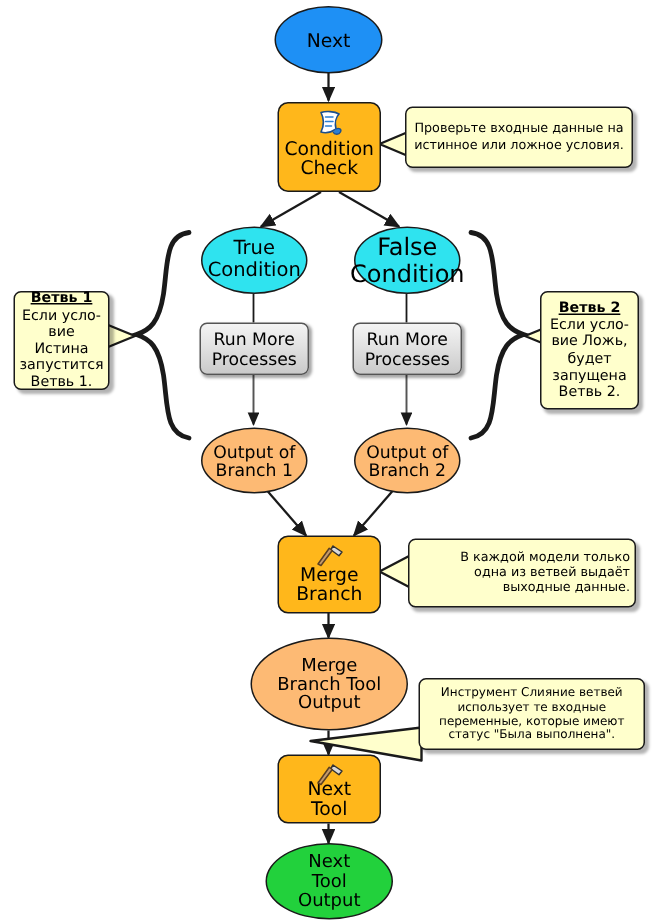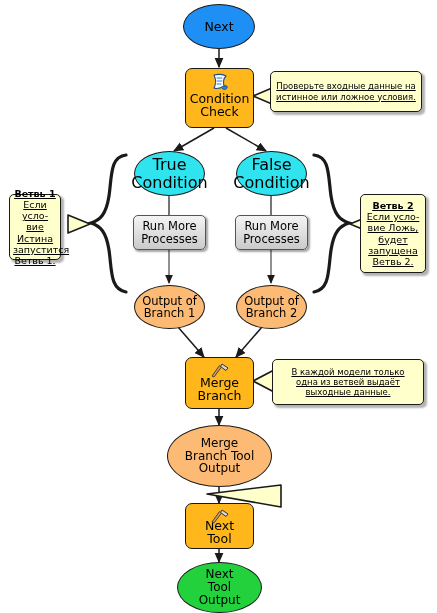--- a/index.html
+++ b/index.html
@@ -77,21 +77,20 @@
     box-shadow: 2.5px 2.5px 2px rgba(0,0,0,0.30);
     color: #000000;
     text-align: center;
     line-height: 1.18;
     white-space: pre-line;
     padding: 18px 3px;
     display: flex;
     flex-direction: column;
     justify-content: center;
     z-index: 5;
-    text-decoration: underline;
   }
   .note-title {
     font-weight: bold;
     text-decoration: underline;
     display: block;
   }
   .note-body { display: block; }
 </style>
 </head>
 <body>
@@ -153,21 +152,21 @@
   <div class="node rect rect-orange" style="left:185px; top:68px; width:69px; height:60px; font-size:12.5px; padding-top:14px;">
     <svg class="tool-icon" viewBox="0 0 22 18">
       <path d="M5 2 C8 1, 14 1, 17 3 C15 5, 14 9, 15 13 C12 15, 8 16, 5 15 C7 11, 7 6, 5 2 Z" fill="#ffffff" stroke="#1b4f8c" stroke-width="1.1" stroke-linejoin="round"></path>
       <path d="M8 5 L13 5 M8 8 L13 8 M8 11 L12 11" stroke="#2a7fd4" stroke-width="1" stroke-linecap="round"></path>
       <path d="M15 13 C17 12, 19 13, 18 15 C17 17, 14 17, 13 15" fill="#2a7fd4" stroke="#1b4f8c" stroke-width="0.9"></path>
     </svg>
     <span class="node-label">Condition
 Check</span>
   </div>
 
-  <div class="node oval oval-cyan" style="left:134px; top:151px; width:71px; height:45px; font-size:16px;justify-content:center;">
+  <div class="node oval oval-cyan" style="left:134px; top:151px; width:71px; height:45px; font-size:13px;justify-content:center;">
     <span class="node-label">True
 Condition</span>
   </div>
 
   <div class="node oval oval-cyan" style="left:236px; top:151px; width:71px; height:45px; font-size:16px;">
     <span class="node-label">False
 Condition</span>
   </div>
 
   <div class="node rect-gray" style="left:133px; top:215px; width:73px; height:35px; font-size:11.5px;">
@@ -218,37 +217,43 @@
     <span class="node-label">Next
 Tool
 Output</span>
   </div>
 
   <div class="note" style="left:270px; top:71px; width:152px; height:41px; font-size:8.5px;">
     <span class="note-body">Проверьте входные данные на
 истинное или ложное условия.</span>
   </div>
 
-  <div class="note" style="left:9px; top:194px; width:52px; height:66px; font-size:9.5px;">
+  <div class="note" style="left:9px; top:194px; width:64px; height:66px; font-size:9.5px;">
     <span class="note-title">Ветвь 1</span>
     <span class="note-body">Если усло-
 вие Истина
 запустится
 Ветвь 1.</span>
   </div>
 
   <div class="note" style="left:360px; top:194px; width:66px; height:79px; font-size:9.5px;">
     <span class="note-title">Ветвь 2</span>
     <span class="note-body">Если усло-
 вие Ложь,
 будет
 запущена
 Ветвь 2.</span>
   </div>
 
-  <div class="note" style="left:272px; top:359px; width:152px; height:46px; font-size:8.5px;">
+  <div class="note" style="left:272px; top:359px; width:152px; height:46px; font-size:8.5px;text-align:right;">
     <span class="note-body">В каждой модели только
 одна из ветвей выдаёт
 выходные данные.</span>
   </div>
 
+  <div class="note" style="left:279px; top:452px; width:151px; height:48px; font-size:8px;">
+    <span class="note-body">Инструмент Слияние ветвей
+использует те входные
+переменные, которые имеют
+статус "Была выполнена".</span>
+  </div>
 
 </div>
 
 </body></html>

